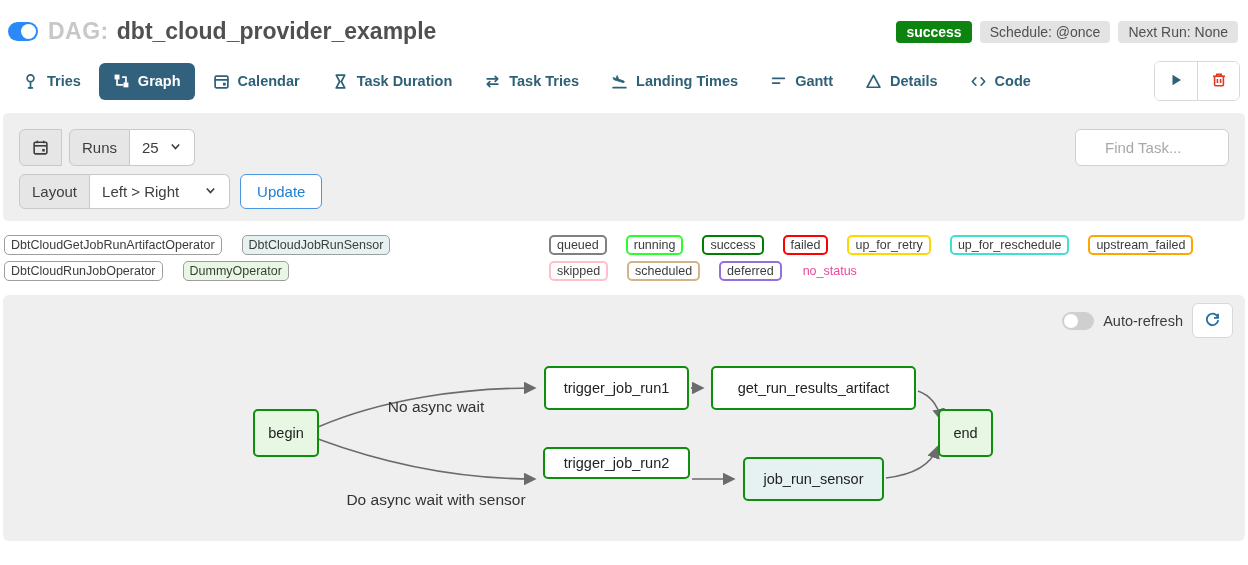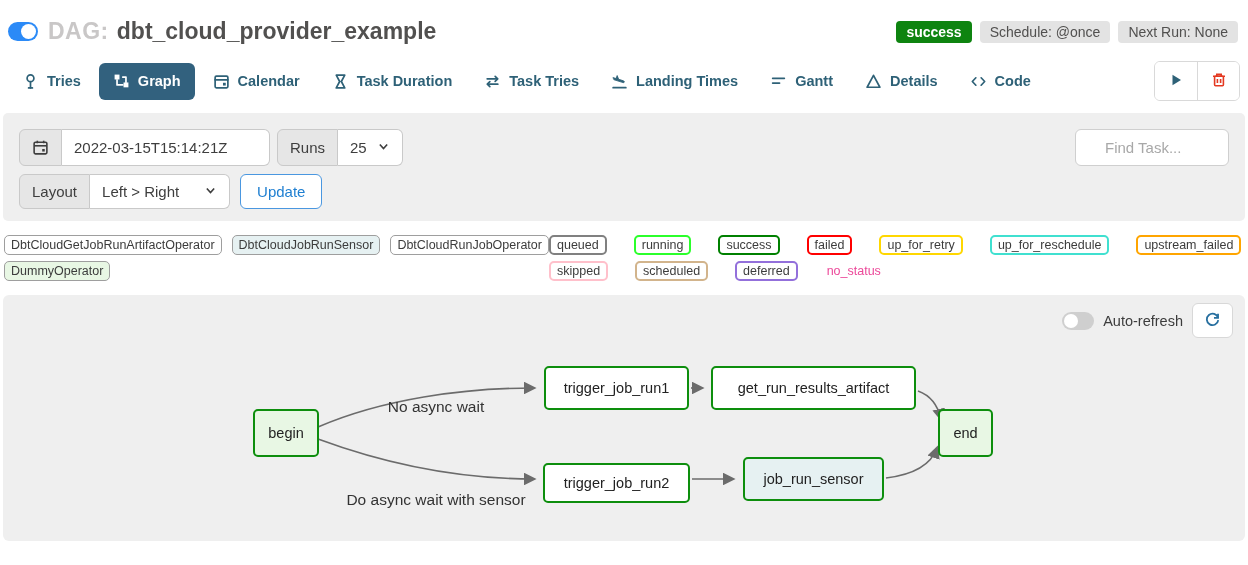--- a/index.html
+++ b/index.html
@@ -43,22 +43,22 @@
   .fakeselect svg { width:13px; height:13px; flex:0 0 auto; }
   .find-task { margin-left:auto; height:37px; width:154px; border:1px solid #cfcfcf; border-radius:6px; background:#fff;
                font-size:15px; padding:0 29px; color:#3e3e3e; font-family:"Liberation Sans", sans-serif; }
   .find-task::placeholder { color:#a8a8a8; }
   .update-btn { margin-left:10px; height:35px; padding:0 16px; background:#fff; border:1.5px solid #4a97e0; color:#1f7fd1;
                 font-size:15px; border-radius:6px; cursor:pointer; font-family:"Liberation Sans", sans-serif; }
   .row2 .group, .row2 .addon, .row2 .fakeselect { height:35px; }
 
   
   .legend { display:flex; align-items:flex-start; padding:14px 4px 6px 4px; }
-  .legend-ops { width:545px; display:flex; flex-wrap:wrap; gap:6px 10px; }
-  .legend-states { flex:1; display:flex; flex-wrap:wrap; gap:6px 27px; align-items:center; }
+  .legend-ops { width:545px; display:flex; flex-wrap:wrap; gap:6px 20px; }
+  .legend-states { flex:1; display:flex; flex-wrap:wrap; gap:6px 19px; align-items:center; }
   .lbadge { font-size:12.5px; color:#3c3c3c; background:#fff; border:1px solid #9e9e9e; border-radius:5px; padding:2px 6px; white-space:nowrap; }
   .sbadge { font-size:12.5px; color:#3c3c3c; background:#fff; border:2px solid #808080; border-radius:5px; padding:1px 6px; white-space:nowrap; }
   .splain { font-size:12.5px; color:#ec4899; padding:2px 2px; }
 
   
   .graph-panel { position:relative; margin:8px 3px 0 3px; height:246px; background:#efefef; border-radius:6px; }
   .autorefresh { position:absolute; top:8px; right:12px; display:flex; align-items:center; gap:9px; z-index:5; }
   .toggle-off { width:32px; height:18px; border-radius:10px; background:#cfcfcf; position:relative; cursor:pointer; }
   .toggle-off .knob { position:absolute; top:2px; left:2px; width:14px; height:14px; border-radius:50%; background:#fff; }
   .ar-label { font-size:14.5px; color:#3c3c3c; }
@@ -200,21 +200,20 @@
     <div class="group">
       <span class="addon">
         <svg viewBox="0 0 16 16" fill="none" stroke="#3e3e3e" stroke-width="1.5">
           <rect x="2" y="3" width="12" height="11" rx="1.2"></rect>
             <path d="M2 6.4 H14"></path>
             <path d="M5 1.6 V4"></path>
             <path d="M11 1.6 V4"></path>
           <rect x="9.6" y="9.4" width="2.4" height="2.4" fill="#3e3e3e" stroke="none"></rect>
         </svg>
       </span>
-      <input class="tinput" style="width: 208px;" value="2022-03-15T15:14:21Z">
     </div>
     <div class="group">
       <span class="addon">Runs</span>
       <div class="fakeselect">
         <span>25</span>
         <span>
           <svg viewBox="0 0 16 16" fill="none" stroke="#3e3e3e" stroke-width="2">
               <path d="M3.5 5.5 L8 10.5 L12.5 5.5"></path>
             </svg>
         </span>
@@ -287,19 +286,19 @@
         <path d="M915,96 C929,101 935,111 938,124" fill="none" stroke="#6b6b6b" stroke-width="1.6" marker-end="url(#arrow)"></path>
         <path d="M315,144 C380,168 455,184 531,184" fill="none" stroke="#6b6b6b" stroke-width="1.6" marker-end="url(#arrow)"></path>
         <path d="M689,184 L730,184" fill="none" stroke="#6b6b6b" stroke-width="1.6" marker-end="url(#arrow)"></path>
         <path d="M883,183 C916,179 929,167 934,153" fill="none" stroke="#6b6b6b" stroke-width="1.6" marker-end="url(#arrow)"></path>
       </g>
   </svg>
   <div id="nodes">
       <div class="node" style="left: 250px; top: 114px; width: 66px; height: 48px; background: rgb(232, 247, 228); border-color: rgb(13, 142, 13);">begin</div>
       <div class="node" style="left: 541px; top: 71px; width: 145px; height: 44px; background: rgb(255, 255, 255); border-color: rgb(13, 142, 13);">trigger_job_run1</div>
       <div class="node" style="left: 708px; top: 71px; width: 205px; height: 44px; background: rgb(255, 255, 255); border-color: rgb(13, 142, 13);">get_run_results_artifact</div>
-      <div class="node" style="left: 540px; top: 168px; width: 147px; height: 40px; background: rgb(255, 255, 255); border-color: rgb(13, 142, 13);">trigger_job_run2</div>
+      <div class="node" style="left: 540px; top: 152px; width: 147px; height: 32px; background: rgb(255, 255, 255); border-color: rgb(13, 142, 13);">trigger_job_run2</div>
       <div class="node" style="left: 740px; top: 162px; width: 141px; height: 44px; background: rgb(230, 241, 242); border-color: rgb(13, 142, 13);">job_run_sensor</div>
       <div class="node" style="left: 935px; top: 114px; width: 55px; height: 48px; background: rgb(232, 247, 228); border-color: rgb(13, 142, 13);">end</div>
       <div class="edge-label" style="left: 433px; top: 112px;">No async wait</div>
       <div class="edge-label" style="left: 433px; top: 205px;">Do async wait with sensor</div>
     </div>
 </div>
 
 </body></html>

